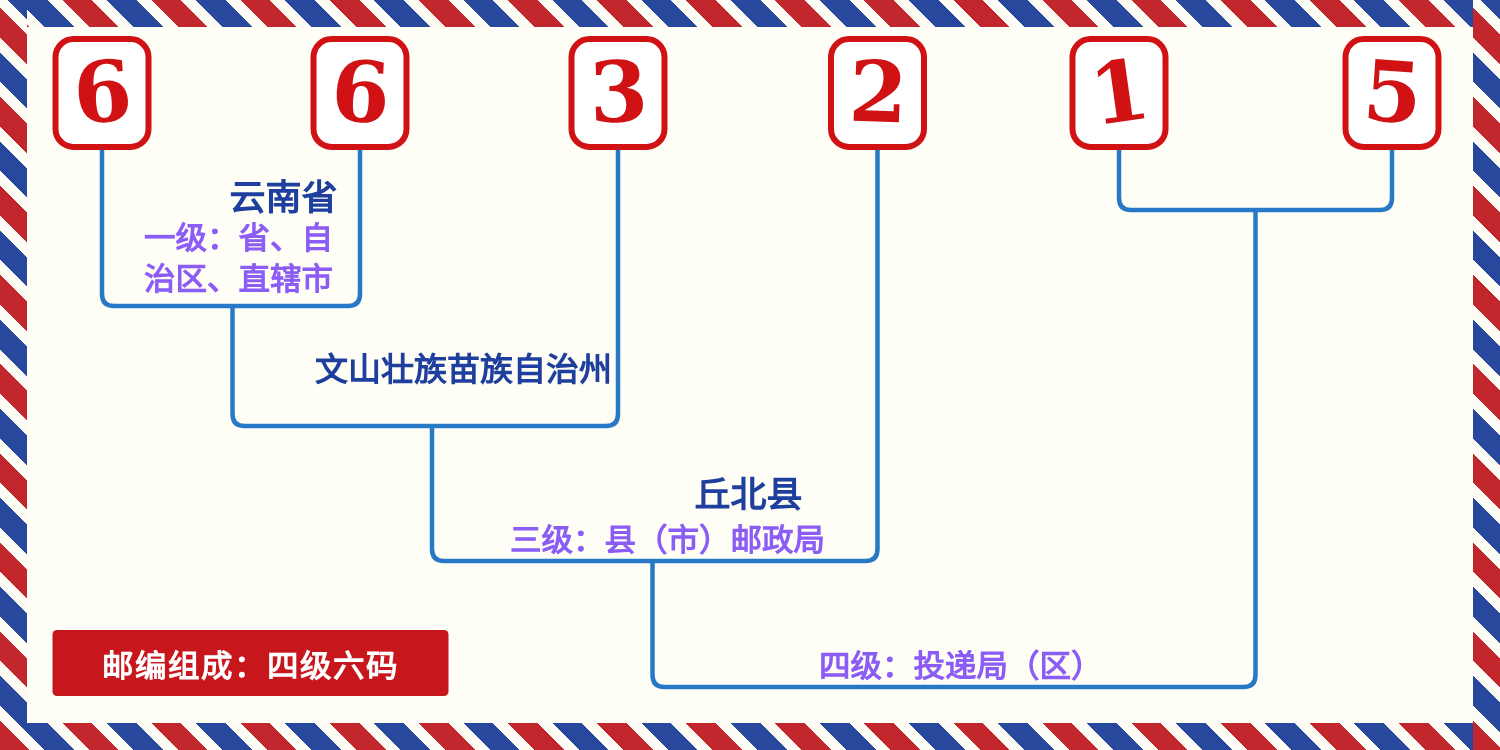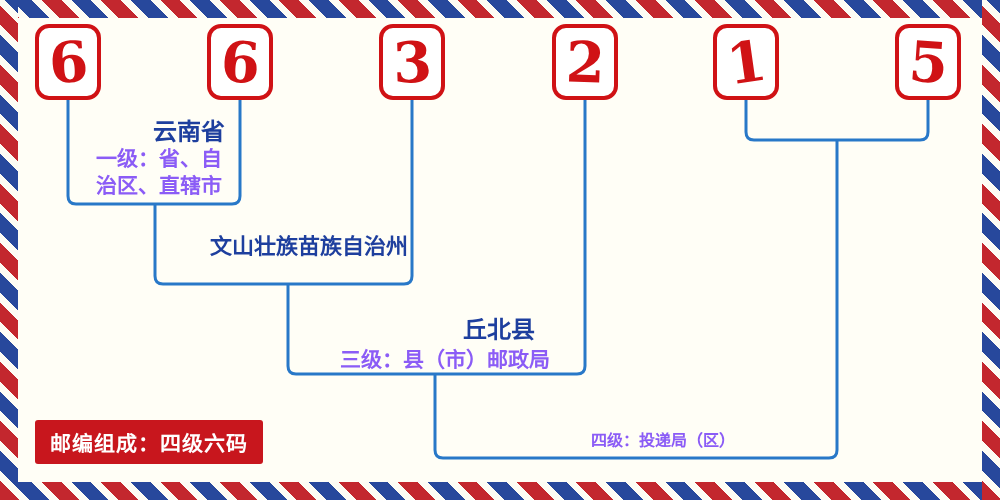--- a/index.html
+++ b/index.html
@@ -53,28 +53,28 @@
   .label-name,.label-desc{position:absolute;text-align:right;font-weight:700;z-index:2;}
   .label-name{color:#1e3f9e;}
   .label-desc{color:#8b5cf6;}
   #lv1-name{left:85px;top:112px;width:140px;font-size:24px;}
   #lv1-desc{left:88px;top:146px;width:134px;font-size:21px;line-height:1.3;}
   #lv2-name{left:168px;top:228px;width:240px;font-size:22px;}
   #lv2-desc{left:168px;top:259px;width:240px;font-size:21px;}
   #lv3-name{left:335px;top:310px;width:200px;font-size:24px;}
   #lv3-desc{left:320px;top:343px;width:230px;font-size:21px;}
   #lv4-name{left:535px;top:394px;width:200px;font-size:21px;}
-  #lv4-desc{left:535px;top:427px;width:200px;font-size:16px;}
+  #lv4-desc{left:535px;top:427px;width:200px;font-size:21px;}
   #delivery-label{left:778px;top:108px;width:120px;font-size:21px;}
   
   .badge{
     position:absolute;left:35px;top:420px;
     background:#c8161d;color:#ffffff;
     font-size:21px;font-weight:700;
-    padding:7px 15px;border-radius:3px;
+    padding:7px 33px;border-radius:3px;
     z-index:2;letter-spacing:1px;
   }
 </style>
 </head>
 <body>
 
 <div class="stage">
 
   <div class="border-strip bs-top stripes"></div>
   <div class="border-strip bs-bottom stripes"></div>

